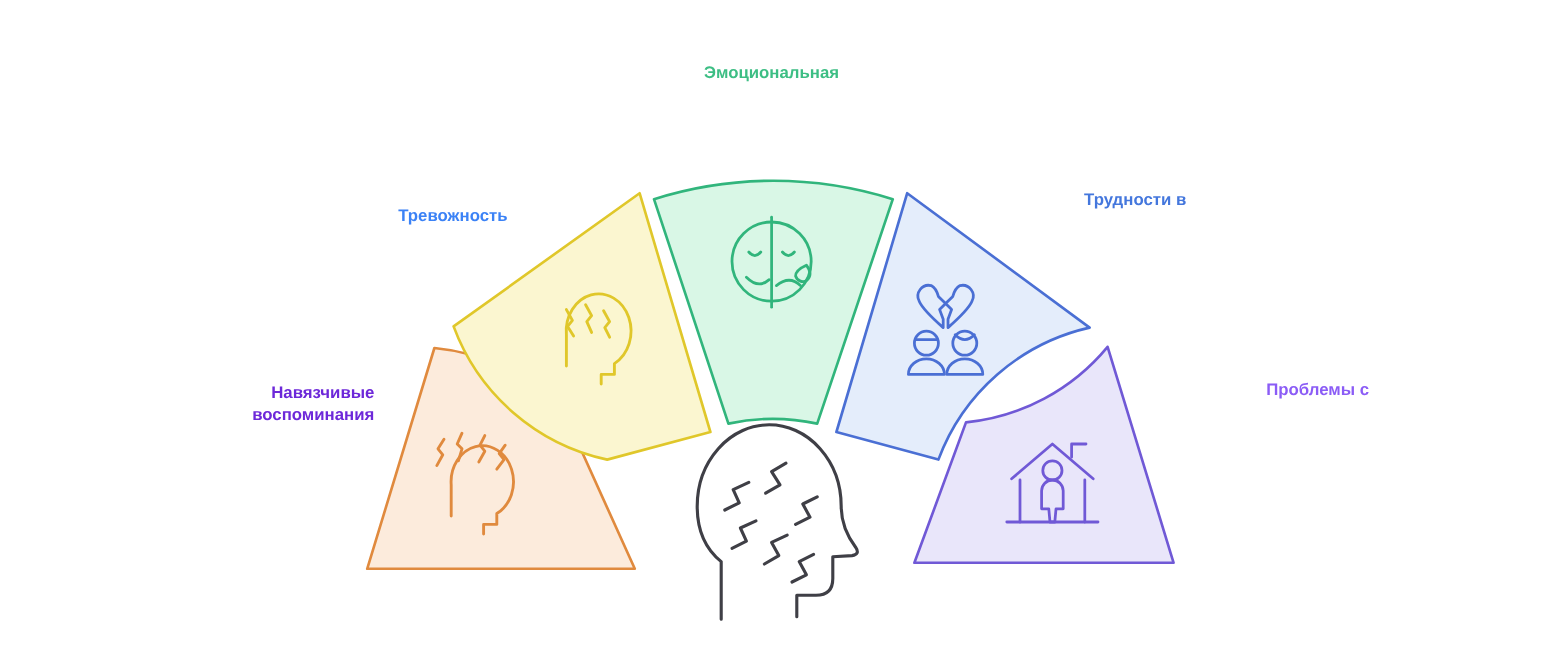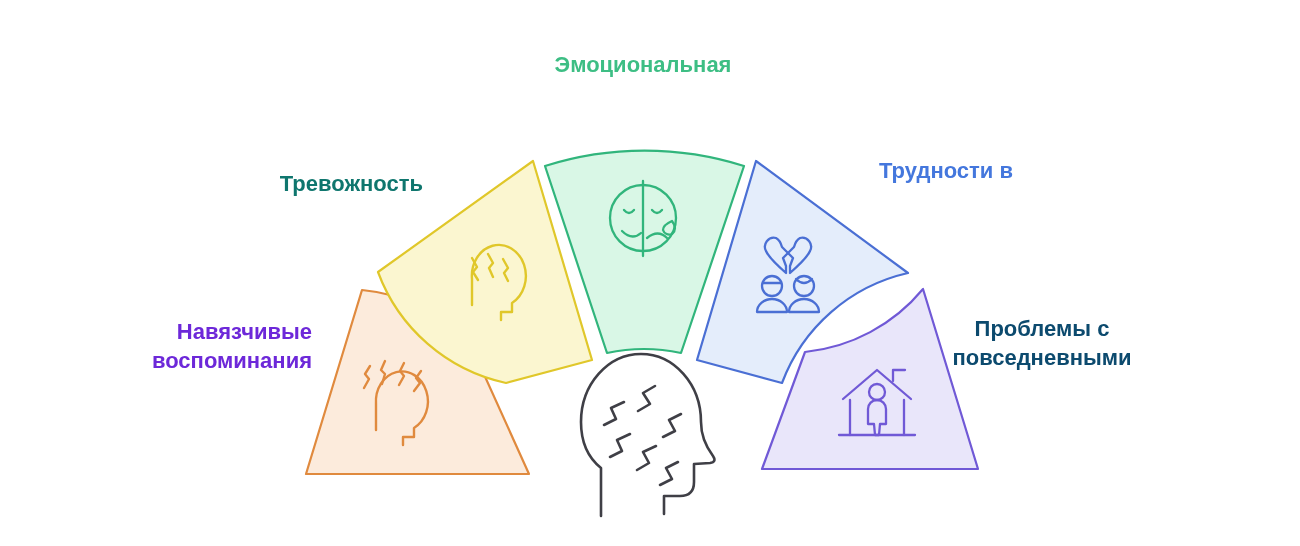--- a/index.html
+++ b/index.html
@@ -1,19 +1,19 @@
 <!DOCTYPE html>
 <html><head>
 <meta charset="utf-8">
 <style>
   html,body{margin:0;padding:0;background:#ffffff;}
   body{width:1300px;height:546px;position:relative;overflow:hidden;
        font-family:"Liberation Sans","DejaVu Sans",sans-serif;}
   #stage{position:absolute;inset:0;width:1300px;height:546px;}
-  .label{position:absolute;font-weight:bold;font-size:22px;line-height:1.3;}
+  .label{position:absolute;font-weight:bold;font-size:14px;line-height:1.3;}
   .label.l-center{text-align:center;}
   .label.l-right{text-align:right;}
   .label.l-left{text-align:center;}
   svg{display:block;}
 </style>
 </head>
 <body>
 
 <div id="stage">
 
@@ -95,30 +95,29 @@
       <polyline points="663,437 675,431 669,420 681,414"></polyline>
       <polyline points="660,485 672,479 666,468 678,462"></polyline>
     </g>
   </svg>
 
   <div class="label l-right" style="left:140px; top:318px; width:172px; color:#6d28d9;">
     <div>Навязчивые</div>
     <div>воспоминания</div>
   </div>
 
-  <div class="label l-right" style="left:230px; top:170px; width:193px; color:#0f766e;">
+  <div class="label l-right" style="left:230px; top:170px; width:193px; color:#3b82f6;">
     <div>Тревожность</div>
   </div>
 
   <div class="label l-center" style="left:528px; top:51px; width:230px; color:#3DBE84;">
     <div>Эмоциональная</div>
   </div>
 
   <div class="label l-left" style="left:851px; top:157px; width:190px; color:#4477DD;">
     <div>Трудности в</div>
   </div>
 
-  <div class="label l-left" style="left:932px; top:315px; width:220px; color:#0c4a6e;">
+  <div class="label l-left" style="left:988px; top:315px; width:220px; color:#8b5cf6;">
     <div>Проблемы с</div>
-    <div>повседневными</div>
   </div>
 
 </div>
 
 </body></html>

